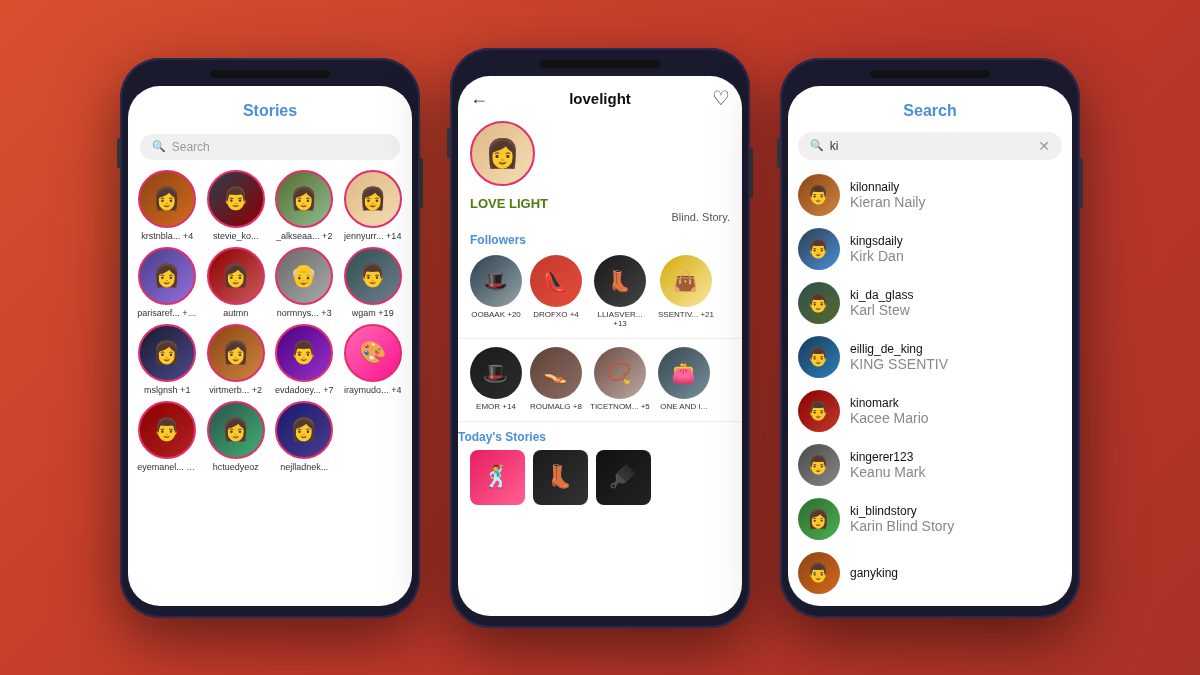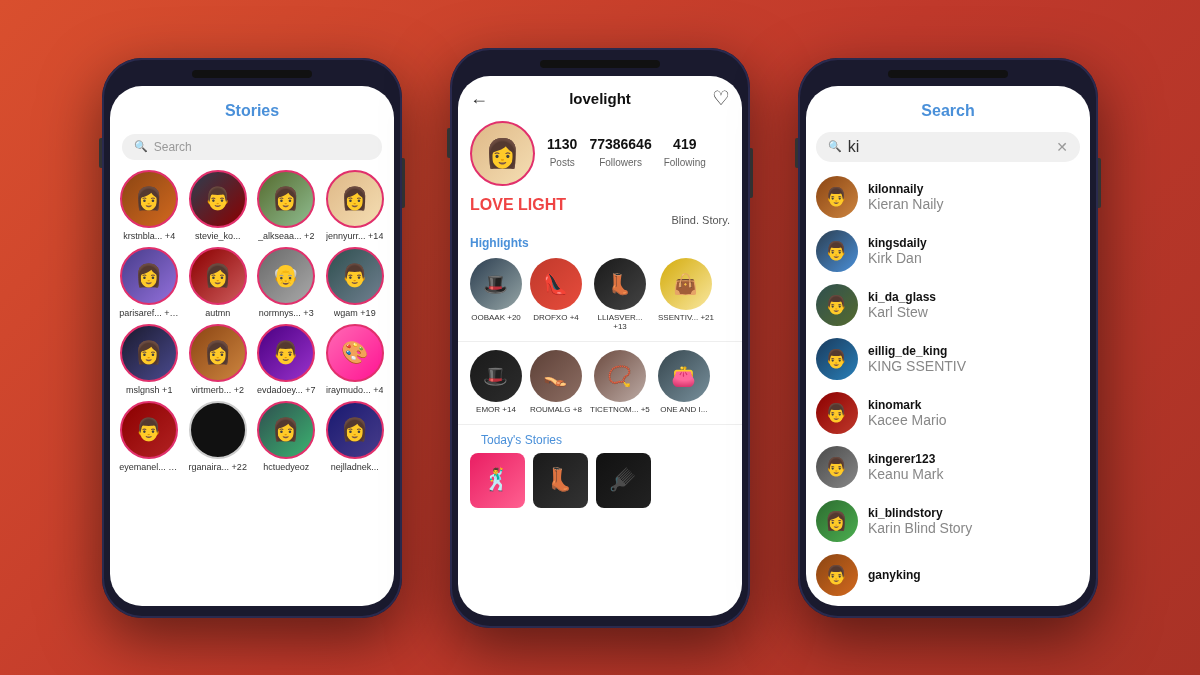--- a/index.html
+++ b/index.html
@@ -11,21 +11,21 @@
       align-items: center;
       justify-content: center;
       font-family: -apple-system, BlinkMacSystemFont, 'Segoe UI', sans-serif;
       overflow: hidden;
     }
 
     .phones-container {
       display: flex;
       align-items: center;
       justify-content: center;
-      gap: 48px;
+      gap: 30px;
       padding: 20px;
     }
 
     
     .phone {
       background: #1a1a2e;
       border-radius: 40px;
       position: relative;
       box-shadow: 0 20px 60px rgba(0,0,0,0.5), inset 0 0 0 2px #2a2a4e;
     }
@@ -254,23 +254,23 @@
     .stat-label {
       font-size: 10px;
       color: #666;
     }
 
     .profile-bio {
       padding: 0 12px 6px;
     }
 
     .profile-name-text {
-      font-size: 16px;
+      font-size: 13px;
       font-weight: 700;
-      color: #ef4444;
+      color: #4d7c0f;
     }
 
     .profile-desc {
       font-size: 11px;
       color: #555;
       text-align: right;
     }
 
     .highlights-section {
       padding: 4px 12px 6px;
@@ -324,23 +324,23 @@
     .h7 { background: linear-gradient(135deg, #6d4c41, #bcaaa4); }
     .h8 { background: linear-gradient(135deg, #37474F, #78909C); }
 
     .divider {
       height: 1px;
       background: #eee;
       margin: 4px 0;
     }
 
     .todays-stories-title {
-      padding: 4px 23px 6px;
+      padding: 4px 0 6px;
       font-size: 12px;
-      font-weight: 400;
+      font-weight: 700;
       color: #4a90d9;
     }
 
     .todays-stories-row {
       display: flex;
       gap: 8px;
       padding: 0 12px;
     }
 
     .ts-item {
@@ -382,21 +382,21 @@
     }
 
     .search-input-left {
       display: flex;
       align-items: center;
       gap: 6px;
     }
 
     .search-query {
       color: #333;
-      font-size: 16px;
+      font-size: 12px;
     }
 
     .search-clear {
       color: #999;
       font-size: 14px;
     }
 
     .search-result-item {
       display: flex;
       align-items: center;
@@ -415,21 +415,21 @@
       font-size: 18px;
     }
 
     .result-info {
       display: flex;
       flex-direction: column;
     }
 
     .result-username {
       font-size: 12px;
-      font-weight: 700;
+      font-weight: 400;
       color: #111;
     }
 
     .result-name {
       font-size: 14px;
       color: #888;
     }
 
     .ra1 { background: linear-gradient(135deg, #8B4513, #CD853F); }
     .ra2 { background: linear-gradient(135deg, #2c3e50, #4a90d9); }
@@ -506,24 +506,20 @@
         <div class="story-item">
           <div class="story-avatar av-14">🎨</div>
           <span class="story-label">iraymudo... +4</span>
         </div>
 
         <div class="story-item">
           <div class="story-avatar av-15">👨</div>
           <span class="story-label">eyemanel... +12</span>
         </div>
         <div class="story-item">
-          <div class="story-avatar av-black no-border"></div>
-          <span class="story-label">rganaira... +22</span>
-        </div>
-        <div class="story-item">
           <div class="story-avatar av-16">👩</div>
           <span class="story-label">hctuedyeoz</span>
         </div>
         <div class="story-item">
           <div class="story-avatar av-13">👩</div>
           <span class="story-label">nejlladnek...</span>
         </div>
       </div>
     </div>
   </div>
@@ -531,41 +527,27 @@
   <div class="phone phone-center">
     <div class="phone-top-bar"></div>
     <div class="phone-screen">
       <div class="profile-header">
         <span class="back-arrow">←</span>
         <span class="profile-username">lovelight</span>
         <span class="heart-icon">♡</span>
       </div>
       <div class="profile-info">
         <div class="profile-avatar-large">👩</div>
-        <div class="profile-stats">
-          <div class="stat-item">
-            <span class="stat-number">1130</span>
-            <span class="stat-label">Posts</span>
-          </div>
-          <div class="stat-item">
-            <span class="stat-number">77386646</span>
-            <span class="stat-label">Followers</span>
-          </div>
-          <div class="stat-item">
-            <span class="stat-number">419</span>
-            <span class="stat-label">Following</span>
-          </div>
-        </div>
       </div>
       <div class="profile-bio">
         <div class="profile-name-text">LOVE LIGHT</div>
         <div class="profile-desc">Blind. Story.</div>
       </div>
       <div class="highlights-section">
-        <div class="highlights-title">Highlights</div>
+        <div class="highlights-title">Followers</div>
         <div class="highlights-row">
           <div class="highlight-item">
             <div class="highlight-circle h1">🎩</div>
             <span class="highlight-label">OOBAAK +20</span>
           </div>
           <div class="highlight-item">
             <div class="highlight-circle h2">👠</div>
             <span class="highlight-label">DROFXO +4</span>
           </div>
           <div class="highlight-item">

